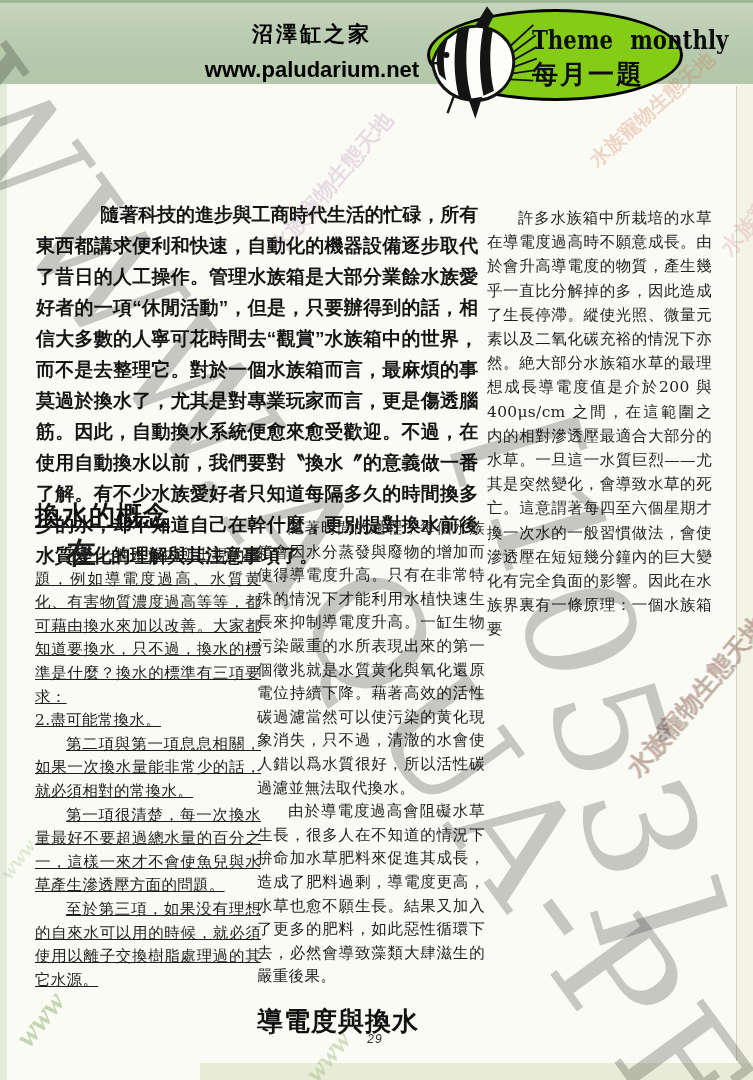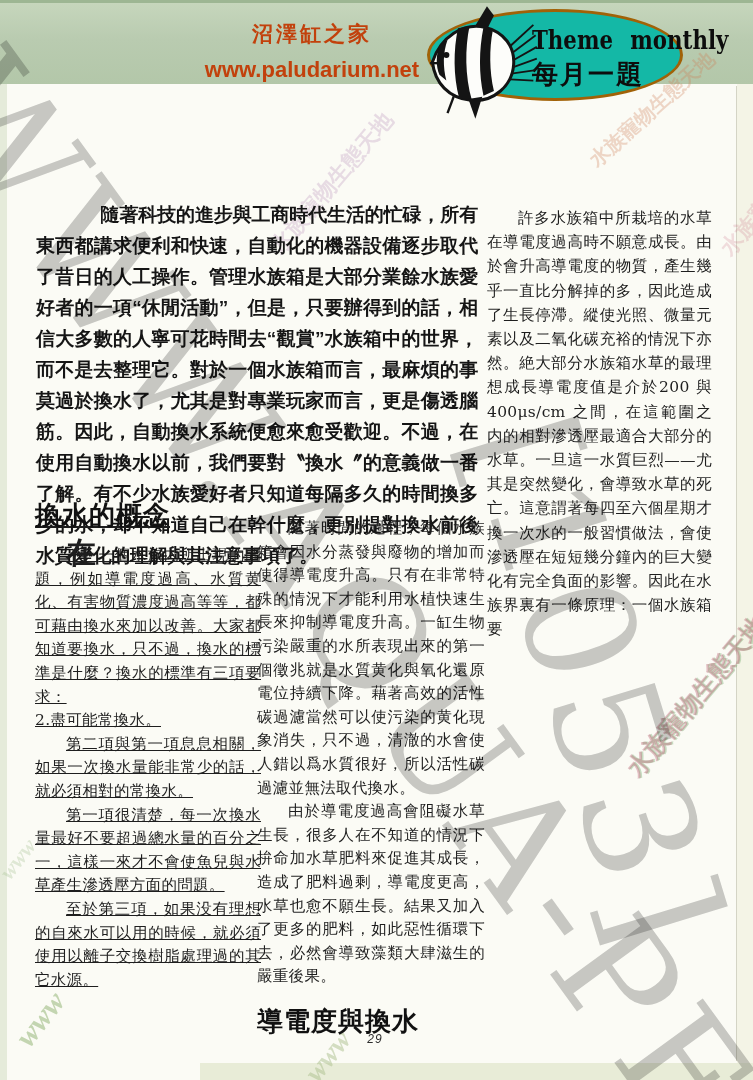--- a/index.html
+++ b/index.html
@@ -7,26 +7,26 @@
         font-family:"Liberation Sans",sans-serif;}
   
   .band{position:absolute;left:0;top:0;width:753px;height:84px;z-index:1;
         background:linear-gradient(180deg,#c6d6bc 0%,#b9cbb0 45%,#b3c7a9 100%);
         border-top:3px solid #9db693;box-sizing:border-box;}
   .edge-left{position:absolute;left:0;top:84px;width:7px;height:996px;background:#e5ebda;z-index:1;}
   .edge-right-line{position:absolute;left:736px;top:86px;width:1px;height:975px;background:#d4d4c5;z-index:1;}
   .edge-right{position:absolute;left:737px;top:84px;width:16px;height:996px;background:#f4f4e6;z-index:1;}
   .strip-bottom{position:absolute;left:200px;top:1063px;width:553px;height:17px;background:#e8ecd7;z-index:1;}
   
-  .site-block{position:absolute;left:168px;top:20px;width:288px;text-align:center;z-index:3;color:#c2410c;}
+  .site-block{position:absolute;left:168px;top:20px;width:288px;text-align:center;z-index:3;color:#000000;}
   .site-name{font-size:21px;letter-spacing:3px;font-weight:600;}
   .site-url{font-size:22px;margin-top:9px;font-weight:600;}
   
-  .logo-oval{position:absolute;left:427px;top:9px;width:256px;height:92px;background:#14b8a6;
-             border:3px solid #a16207;border-radius:50%;z-index:4;box-sizing:border-box;}
+  .logo-oval{position:absolute;left:427px;top:9px;width:256px;height:92px;background:#84cc16;
+             border:3px solid #000000;border-radius:50%;z-index:4;box-sizing:border-box;}
   .logo-text{position:absolute;left:102px;top:13px;z-index:5;color:#0d0d0d;white-space:nowrap;}
   .logo-en{display:inline-block;font-size:26px;font-weight:800;word-spacing:12px;
            transform:scaleX(.82);transform-origin:0 0;font-family:"DejaVu Serif",serif;}
   .logo-zh{font-size:26px;font-weight:800;margin-top:2px;letter-spacing:2px;}
   .fish{position:absolute;left:416px;top:4px;width:128px;height:116px;z-index:6;}
   
   .wm{position:absolute;z-index:7;pointer-events:none;mix-blend-mode:multiply;
       font-family:"DejaVu Serif",serif;color:rgba(122,122,122,.40);white-space:nowrap;
       transform-origin:0 0;letter-spacing:8px;}
   .wm-main{left:30px;top:22px;font-size:150px;transform:rotate(54deg);}

